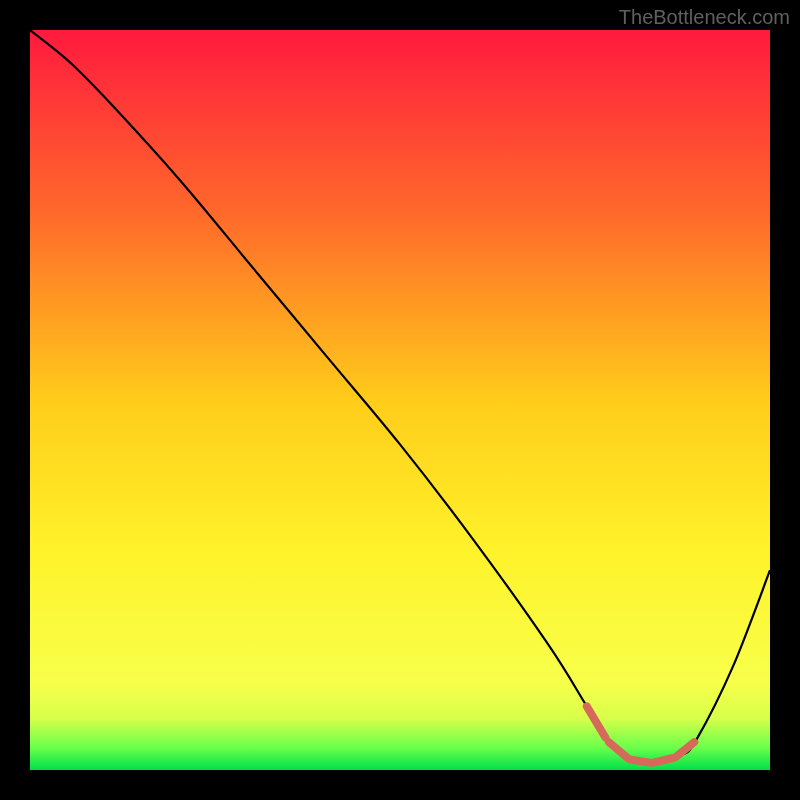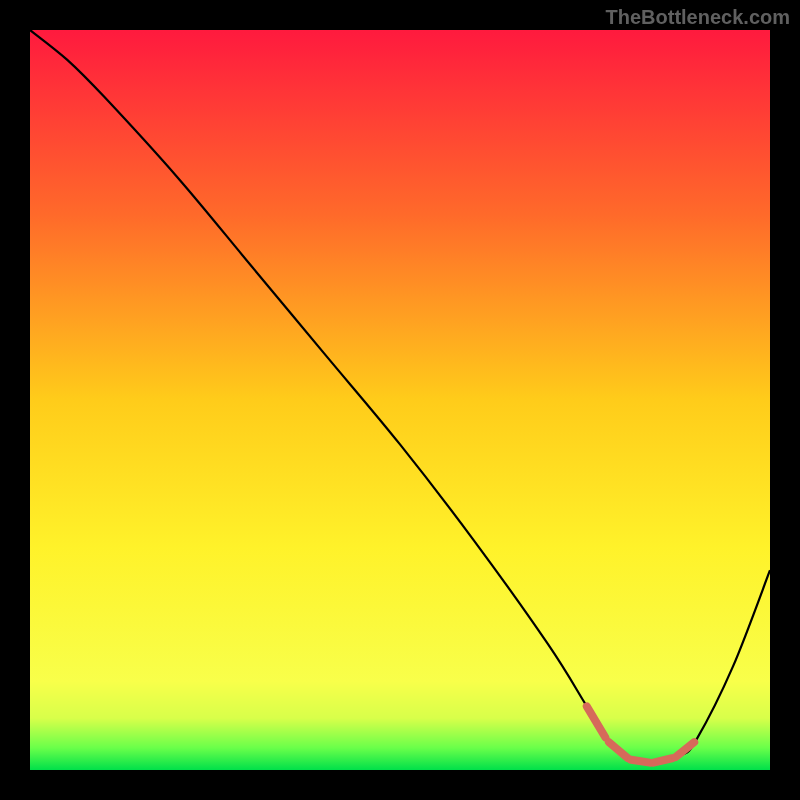--- a/index.html
+++ b/index.html
@@ -16,21 +16,21 @@
     width: 800px;
     height: 800px;
     background: #000000;
   }
   .attribution {
     position: absolute;
     top: 6px;
     right: 10px;
     color: #606060;
     font-size: 20px;
-    font-weight: bold;
+    font-weight: normal;
     letter-spacing: 0;
     z-index: 10;
   }
   .plot-area {
     position: absolute;
     left: 30px;
     top: 30px;
     width: 740px;
     height: 740px;
     overflow: hidden;

